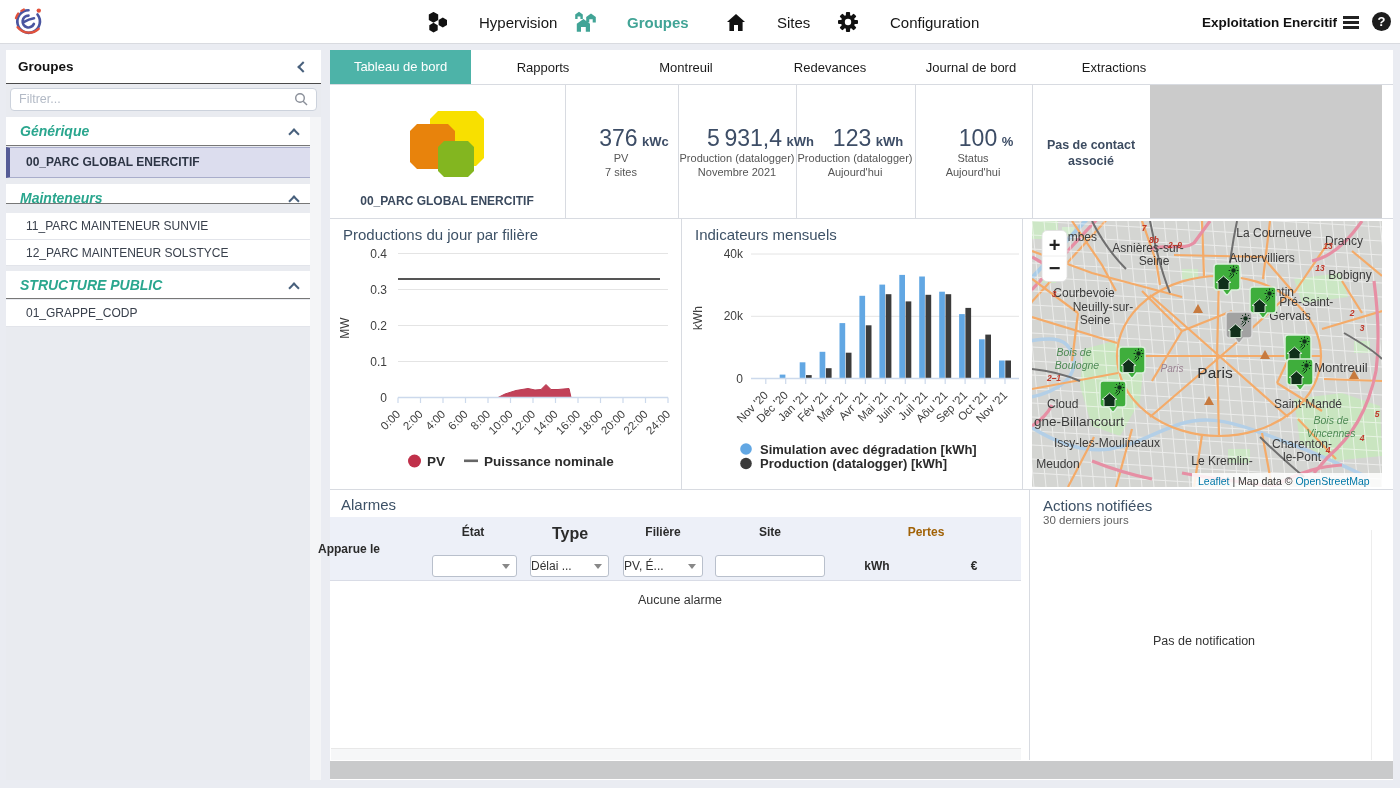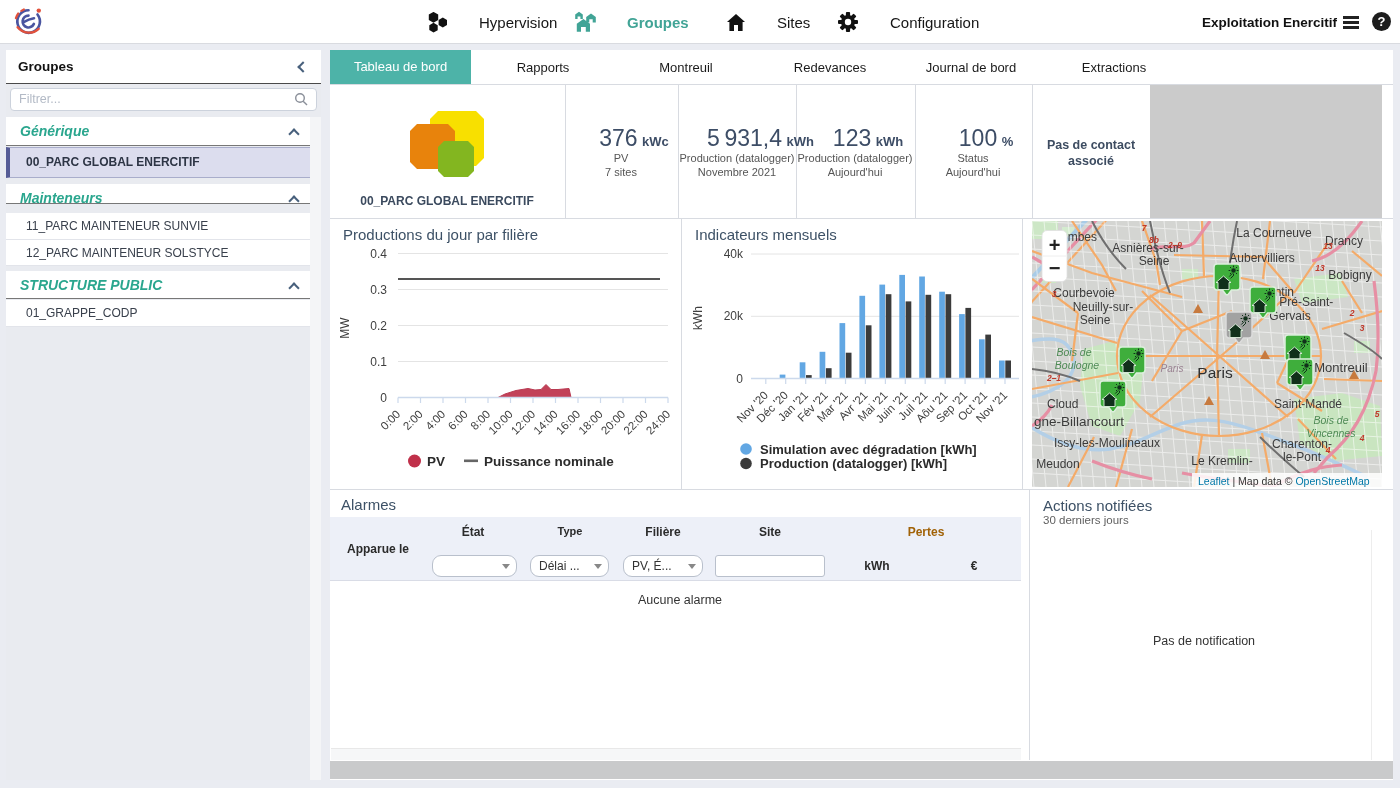--- a/index.html
+++ b/index.html
@@ -14,21 +14,21 @@
 .sbgh{font-style:italic;font-weight:bold;color:#2aa68e;font-size:14px;}
 .chev{position:absolute;width:8px;height:8px;border-left:2px solid #48607c;border-top:2px solid #48607c;}
 .main{left:330px;top:50px;width:1063px;height:730px;background:#fff;}
 .tabtxt{font-size:13px;color:#1b1b1b;top:60px;}
 .cellnum{font-size:23px;color:#3d4d66;margin-left:26px;}
 .cellunit{font-size:13px;font-weight:bold;color:#3d4d66;}
 .cellsub{font-size:11px;color:#555;text-align:center;line-height:13.5px;}
 .ptitle{font-size:15px;color:#3d5166;}
 .vline{background:#d8dbe1;width:1px;}
 .hline{background:#d8dbe1;height:1px;}
-.dd{position:absolute;height:22px;background:#fff;border:1px solid #b9c0cc;border-radius:9px;font-size:12px;color:#333;line-height:20px;padding-left:8px;}
+.dd{position:absolute;height:22px;background:#fff;border:1px solid #b9c0cc;border-radius:3px;font-size:12px;color:#333;line-height:20px;padding-left:0;}
 .caret{position:absolute;width:0;height:0;border-left:4px solid transparent;border-right:4px solid transparent;border-top:5px solid #888;}
 </style></head><body>
 
 <div class="abs hdr"></div>
 <svg class="abs" style="left:13px;top:6px" width="31" height="31" viewBox="0 0 31 31">
 <g fill="none" stroke="#4a55a0" stroke-width="2.6" stroke-linecap="round">
 <path d="M15.5 4.2 A11.3 11.3 0 1 0 24.5 8.5"></path>
 <path d="M15.5 9.6 a5.9 5.9 0 1 0 5.4 8.3"></path>
 <path d="M10.6 16.2 q5.3 -3.2 10.4 -4.0"></path>
 </g>
@@ -580,23 +580,23 @@
     </g>
 <rect x="160" y="252" width="190" height="14" fill="#ffffff" opacity="0.85"></rect>
 <text x="166" y="263.5" font-size="10.5"><tspan fill="#0078a8">Leaflet</tspan><tspan fill="#333"> | Map data © </tspan><tspan fill="#0078a8">OpenStreetMap</tspan></text>
 </svg>
 <div class="abs vline" style="left:681px;top:219px;height:270px"></div>
 <div class="abs vline" style="left:1022px;top:219px;height:270px"></div>
 <div class="abs hline" style="left:330px;top:489px;width:1063px"></div>
 <div class="abs vline" style="left:1029px;top:490px;height:270px"></div>
 <div class="abs ptitle" style="left:341px;top:496px">Alarmes</div>
 <div class="abs" style="left:330px;top:517px;width:691px;height:64px;background:#edf0f8;border-bottom:1px solid #d9dce6"></div>
-<div class="abs" style="left:318px;top:542px;width:120px;text-align:center;font-size:12px;font-weight:bold;color:#2b2b2b">Apparue le</div>
+<div class="abs" style="left:318px;top:542px;width:120px;text-align:left;font-size:12px;font-weight:bold;color:#2b2b2b">Apparue le</div>
 <div class="abs" style="left:413px;top:525px;width:120px;text-align:center;font-size:12px;font-weight:bold;color:#2b2b2b">État</div>
-<div class="abs" style="left:510px;top:525px;width:120px;text-align:center;font-size:11px;font-weight:bold;color:#2b2b2b">Type</div>
+<div class="abs" style="left:510px;top:525px;width:120px;text-align:center;font-size:16px;font-weight:bold;color:#2b2b2b">Type</div>
 <div class="abs" style="left:603px;top:525px;width:120px;text-align:center;font-size:12px;font-weight:bold;color:#2b2b2b">Filière</div>
 <div class="abs" style="left:710px;top:525px;width:120px;text-align:center;font-size:12px;font-weight:bold;color:#2b2b2b">Site</div>
 <div class="abs" style="left:866px;top:525px;width:120px;text-align:center;font-size:12px;font-weight:bold;color:#a16207">Pertes</div>
 <div class="dd" style="left:432px;top:555px;width:85px"></div>
 <div class="caret" style="left:502px;top:564px"></div>
 <div class="dd" style="left:530px;top:555px;width:79px">Délai ...</div>
 <div class="caret" style="left:594px;top:564px"></div>
 <div class="dd" style="left:623px;top:555px;width:80px">PV, É...</div>
 <div class="caret" style="left:688px;top:564px"></div>
 <div class="abs" style="left:715px;top:555px;width:110px;height:22px;background:#fff;border:1px solid #b9c0cc;border-radius:3px"></div>

